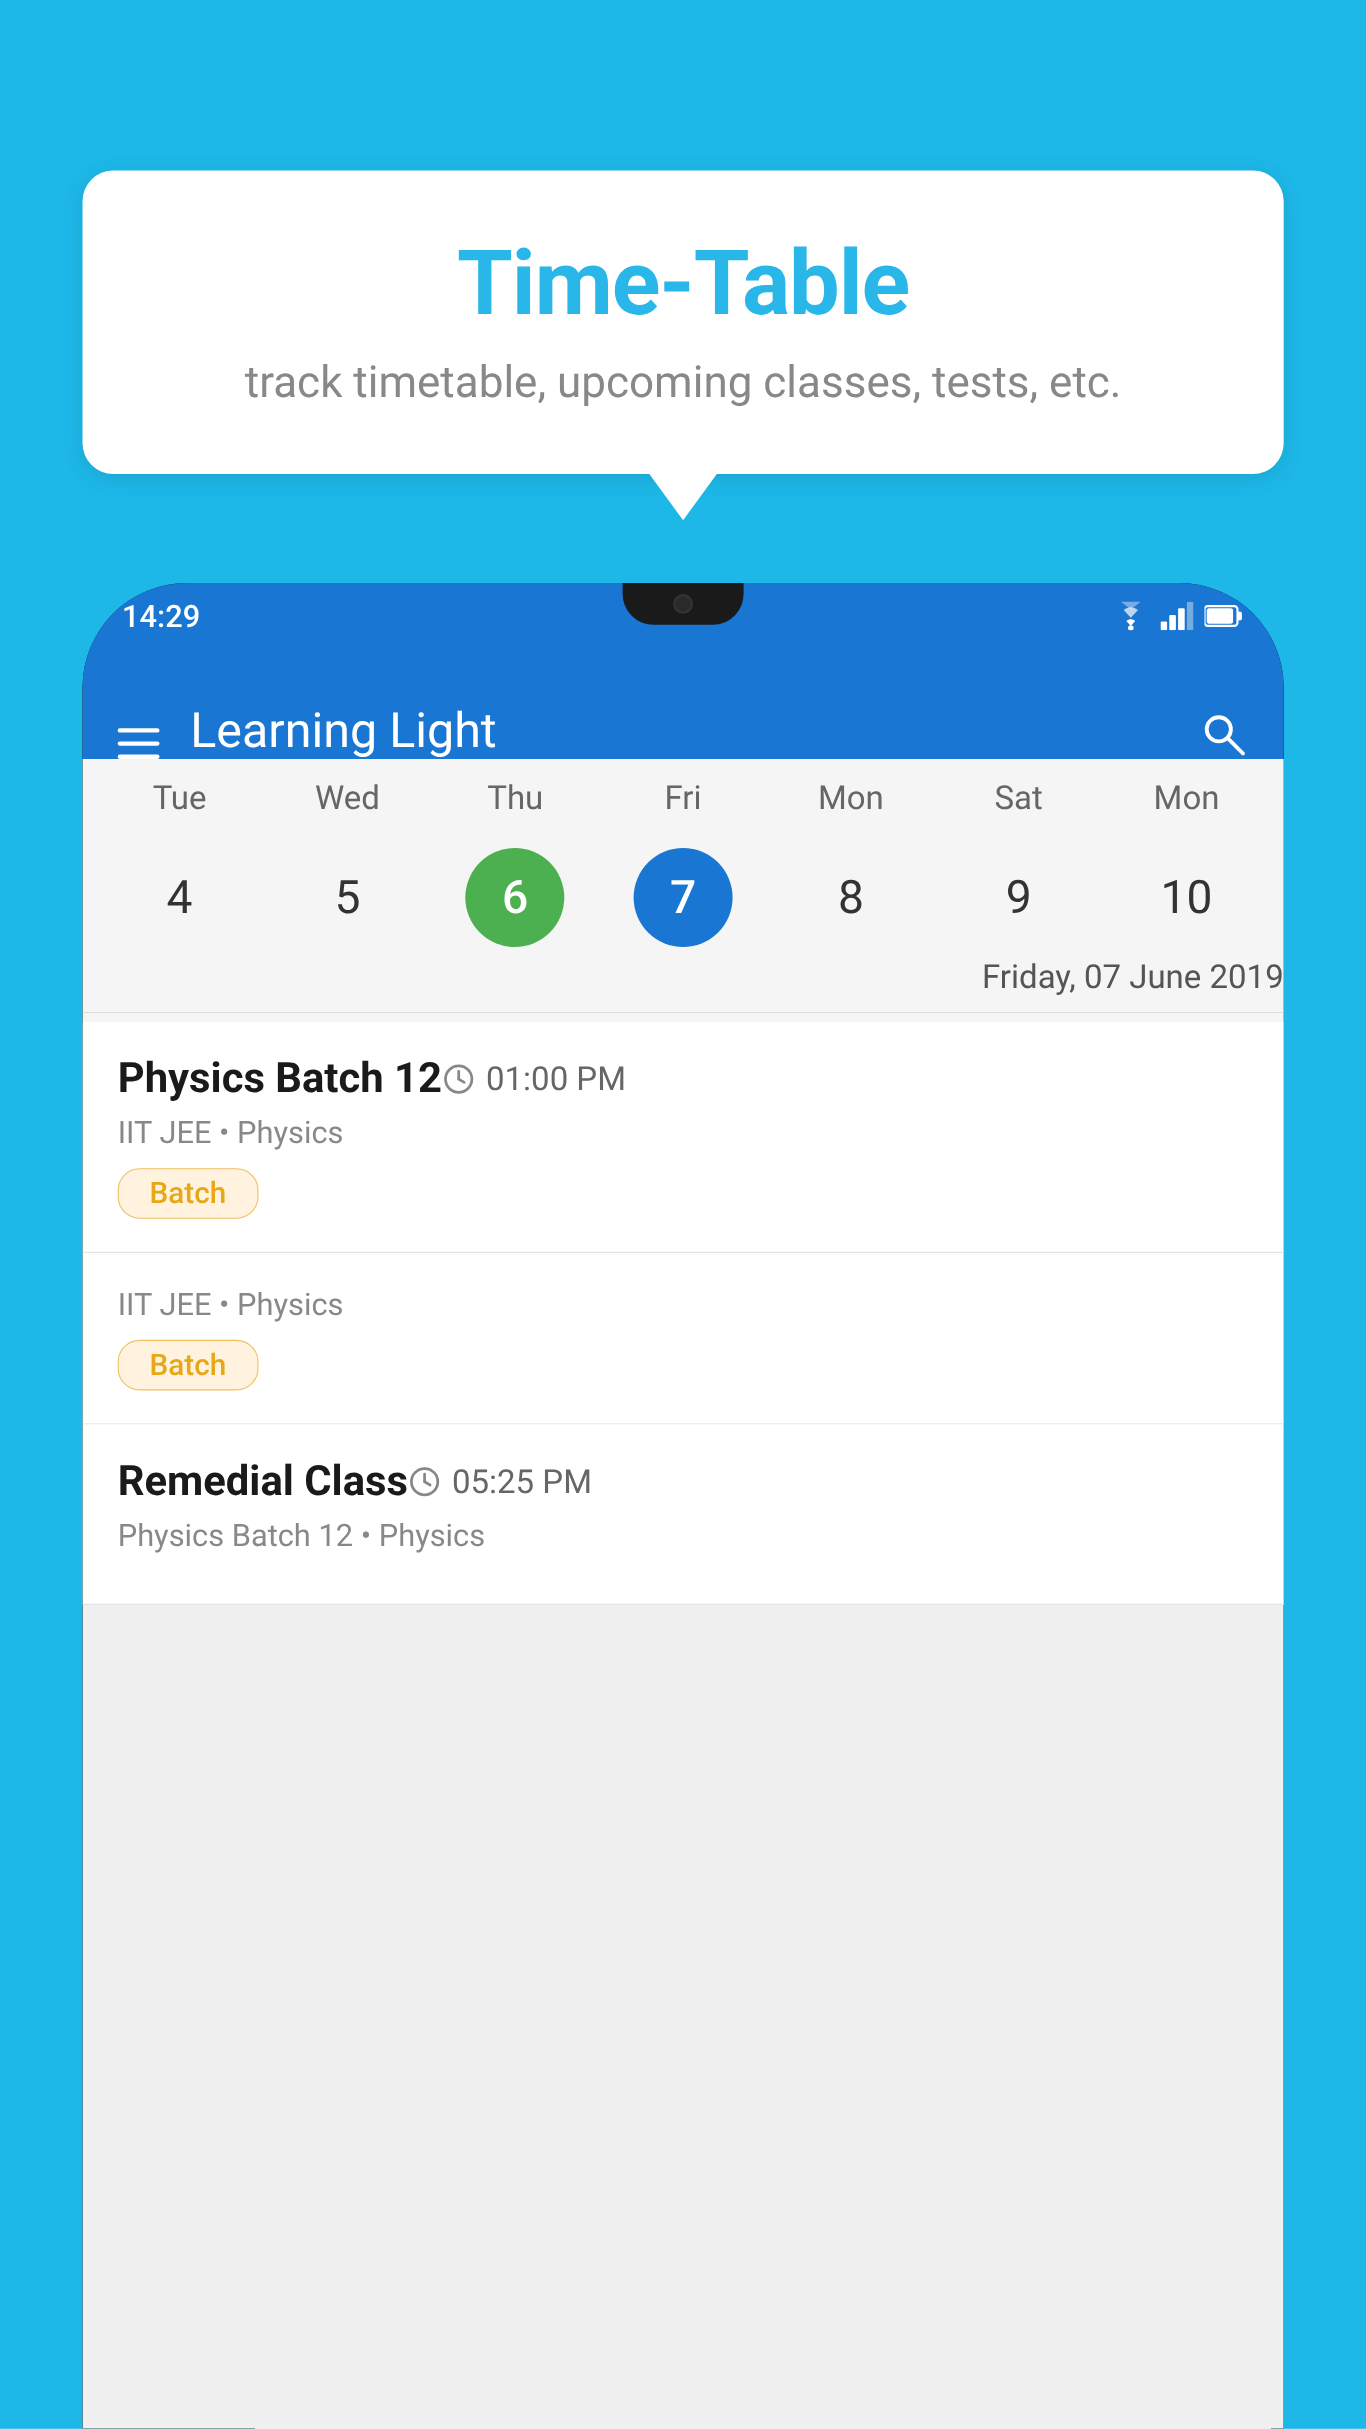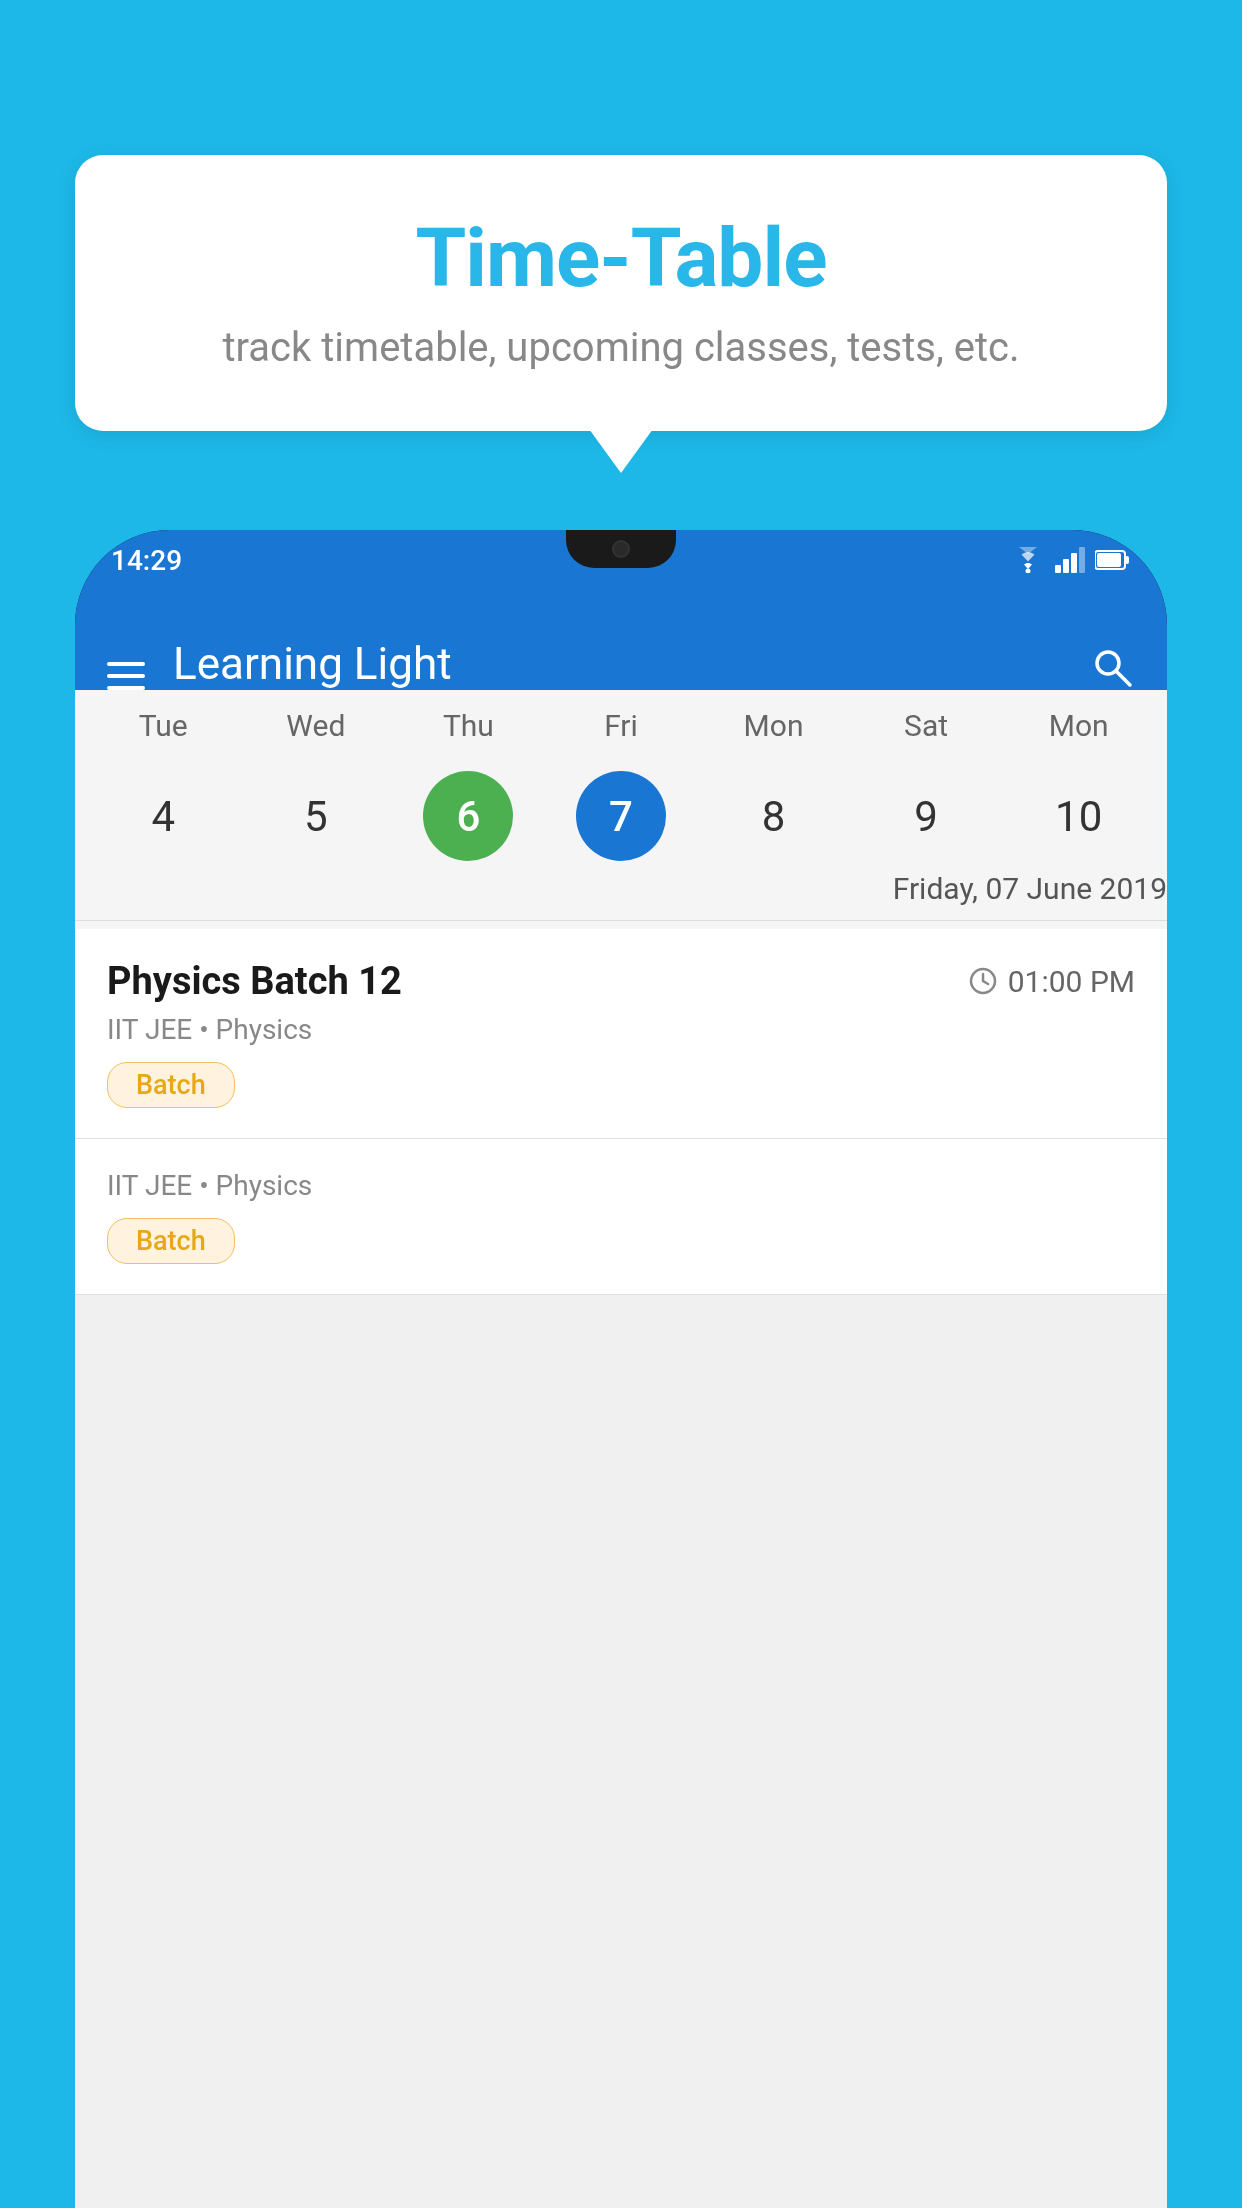--- a/index.html
+++ b/index.html
@@ -220,21 +220,20 @@
     }
 
     .schedule-item {
       background: white;
       padding: 30px 32px;
       border-bottom: 1px solid #e0e0e0;
     }
 
     .schedule-item-header {
       display: flex;
-      justify-content: space-between;
       align-items: center;
       margin-bottom: 10px;
     }
 
     .schedule-item-title {
       font-size: 38px;
       font-weight: 700;
       color: #1a1a1a;
     }
 
@@ -362,17 +361,31 @@
         </div>
         <div class="schedule-item-sub">IIT JEE • Physics</div>
         <span class="batch-badge">Batch</span>
       </div>
 
       <div class="schedule-item">
         <div class="schedule-item-sub">IIT JEE • Physics</div>
         <span class="batch-badge">Batch</span>
       </div>
 
+      <div class="schedule-item">
+        <div class="schedule-item-header">
+          <span class="schedule-item-title">Remedial Class</span>
+          <div class="schedule-item-time">
+            <svg class="clock-icon-svg" viewBox="0 0 30 30" fill="none">
+              <circle cx="15" cy="15" r="12" stroke="#888" stroke-width="2.5"></circle>
+              <line x1="15" y1="8" x2="15" y2="15" stroke="#888" stroke-width="2.5" stroke-linecap="round"></line>
+              <line x1="15" y1="15" x2="20" y2="18" stroke="#888" stroke-width="2.5" stroke-linecap="round"></line>
+            </svg>
+            <span>05:25 PM</span>
+          </div>
+        </div>
+        <div class="schedule-item-sub">Physics Batch 12 • Physics</div>
+      </div>
 
     </div>
   </div>
 
 </div>
 
 </body></html>

